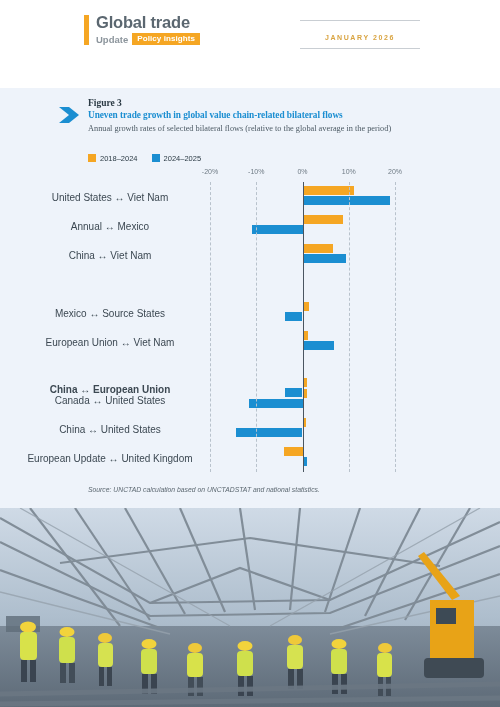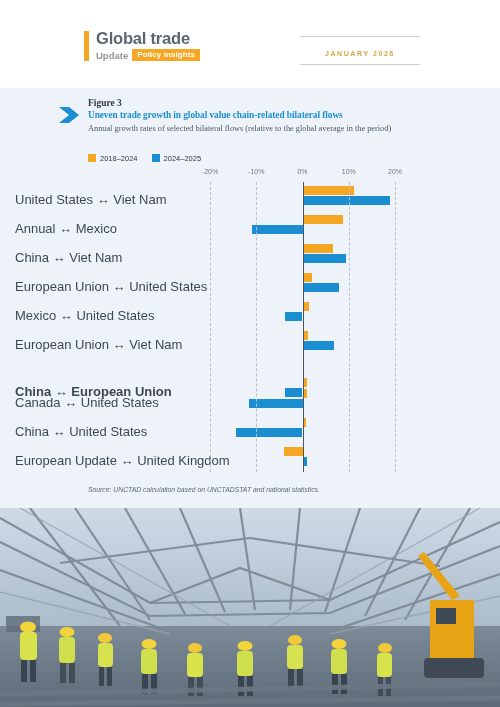--- a/index.html
+++ b/index.html
@@ -14,21 +14,20 @@
     overflow: hidden;
     position: relative;
   }
 
   
   .header {
     position: absolute;
     left: 0; top: 0;
     width: 500px; height: 88px;
     background: #ffffff;
-    margin-top: 16px;
   }
   .brand {
     position: absolute;
     left: 84px; top: 14px;
     display: flex;
     align-items: flex-start;
   }
   .brand-bar {
     width: 5px; height: 30px;
     background: #f5a623;
@@ -180,22 +179,22 @@
   .row {
     position: absolute;
     left: 0;
     width: 185px;
     height: 29px;
   }
   .cat-label {
     position: absolute;
     right: 190px;
     width: 190px;
-    text-align: left;
-    font-size: 13px;
+    text-align: center;
+    font-size: 10px;
     color: #3c4852;
     white-space: nowrap;
     top: 10px;
   }
   .bar {
     position: absolute;
     height: 9px;
   }
   .bar.orange { top: 4px; background: #f5a623; }
   .bar.blue   { top: 14px; background: #1b8ed1; }
@@ -282,27 +281,22 @@
           <div class="row" style="top: 29px;">
             <div class="cat-label">Annual ↔ Mexico</div>
             <div class="bar orange" style="background: rgb(245, 166, 35); left: 92.5px; width: 40.7px;"></div>
             <div class="bar blue" style="background: rgb(27, 142, 209); left: 41.625px; width: 50.875px;"></div>
           </div>
           <div class="row" style="top: 58px; text-decoration: underline;">
             <div class="cat-label">China ↔ Viet Nam</div>
             <div class="bar orange" style="background: rgb(245, 166, 35); left: 92.5px; width: 30.9875px;"></div>
             <div class="bar blue" style="background: rgb(27, 142, 209); left: 92.5px; width: 43.475px;"></div>
           </div>
-          <div class="row" style="top: 87px;">
-            <div class="cat-label">European Union ↔ United States</div>
-            <div class="bar orange" style="background: rgb(245, 166, 35); left: 92.5px; width: 9.25px;"></div>
-            <div class="bar blue" style="background: rgb(27, 142, 209); left: 92.5px; width: 36.075px;"></div>
-          </div>
           <div class="row" style="top: 116px;">
-            <div class="cat-label">Mexico ↔ United States</div>
+            <div class="cat-label">Mexico ↔ Source States</div>
             <div class="bar orange" style="background: rgb(245, 166, 35); left: 92.5px; width: 6.9375px;"></div>
             <div class="bar blue" style="background: rgb(27, 142, 209); left: 74.925px; width: 17.575px;"></div>
           </div>
           <div class="row" style="top: 145px;">
             <div class="cat-label">European Union ↔ Viet Nam</div>
             <div class="bar orange" style="background: rgb(245, 166, 35); left: 92.5px; width: 5.55px;"></div>
             <div class="bar blue" style="background: rgb(27, 142, 209); left: 92.5px; width: 31.45px;"></div>
           </div>
           <div class="row" style="top: 192px; font-weight: bold;">
             <div class="cat-label">China ↔ European Union</div>

